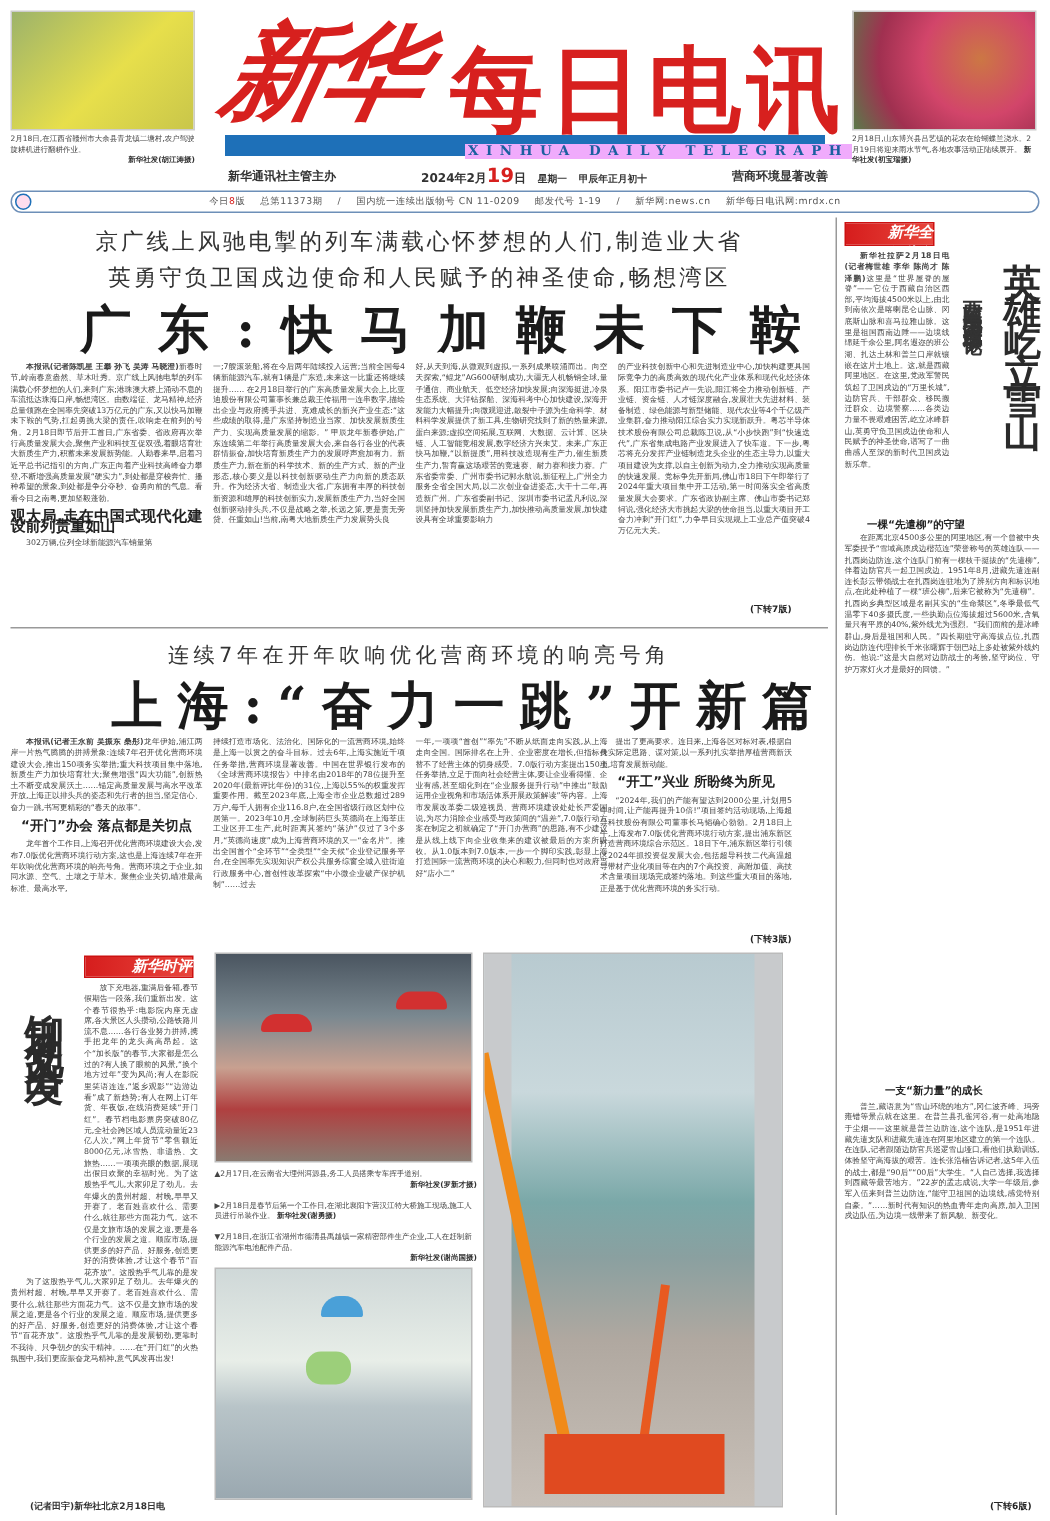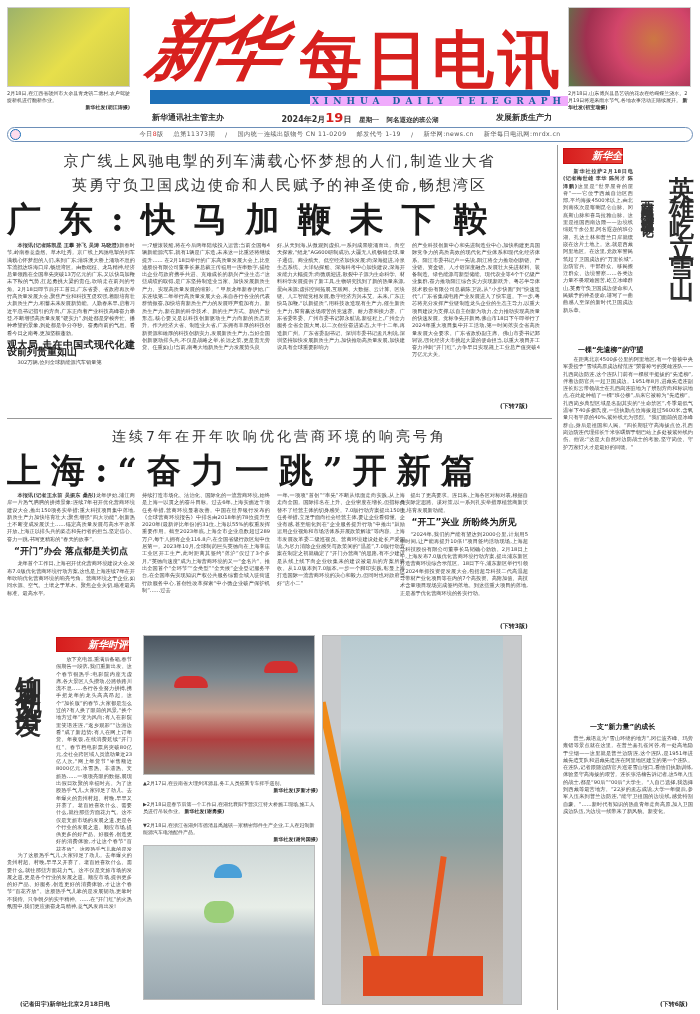--- a/index.html
+++ b/index.html
@@ -16,21 +16,21 @@
   .photo { background: linear-gradient(135deg, #9db36a, #e7df4b 55%, #c9c64a); border: 1px solid #ccc; }
   .photo-r { background: radial-gradient(circle at 70% 40%, #c74, #d2456a 40%, #a03050 70%, #5a7a4a); }
   .logo-cursive { color: #d7201e; font-weight: bold; font-style: italic; font-size: 70px; letter-spacing: -6px; transform: skewX(-12deg); }
   .logo-block { color: #d7201e; font-weight: bold; font-size: 62px; letter-spacing: 4px; }
   .blue-band { background: #1e70b8; height: 14px; }
   .band-text { color: #1b5fa0; font-weight: bold; font-size: 9px; letter-spacing: 5px; }
   .info-bar { border: 1.5px solid #6d8fb8; border-radius: 10px; height: 15px; }
   .info-bar span { font-size: 6.2px; color: #555; letter-spacing: 0.4px; }
 
   .deck { font-size: 15px; color: #333; letter-spacing: 2px; text-align: center; }
-  .headline { font-weight: bold; font-size: 34px; text-align: left; letter-spacing: 18px; color: #1a1a1a; }
+  .headline { font-weight: bold; font-size: 34px; text-align: right; letter-spacing: 18px; color: #1a1a1a; }
   .subhead { font-weight: bold; font-size: 9px; color: #222; }
   .center-sub { text-align: center; }
 
   .badge { background: linear-gradient(90deg, #d61d1d, #e8463c); color: #fff; font-weight: bold; font-style: italic; font-size: 10px; text-align: right; border: 1px solid #c11; padding-left: 24px; }
   .vtitle { writing-mode: vertical-rl; font-weight: bold; color: #2a2a2a; }
   .rule { background: #999; }
 </style>
 </head>
 <body>
 
@@ -43,23 +43,23 @@
 <div class="abs serif logo-cursive" style="left:150px;top:2px;">新华</div>
 <div class="abs serif logo-block" style="left:300px;top:18px;">每日电讯</div>
 <div class="abs blue-band" style="left:150px;top:90px;width:400px;"></div>
 <div class="abs band-text serif" style="left:310px;top:96px;background:#f0abfc;padding:0 2px;">XINHUA DAILY TELEGRAPH</div>
 
 <div class="abs" style="left:152px;top:110px;width:400px;display:flex;justify-content:space-between;align-items:center;font-size:8px;font-weight:bold;color:#333;">
   <span class="serif">新华通讯社主管主办</span>
   <span>
     <span>2024年2月</span><span style="color:#d7201e;font-size:13px;">19</span><span>日</span>
     <span style="margin-left:5px;font-size:6.5px;">星期一</span>
-    <span style="margin-left:5px;font-size:6.5px;">阿名遐迩的班公湖</span>
+    <span style="margin-left:5px;font-size:6.5px;">甲辰年正月初十</span>
   </span>
-  <span class="serif">发展新质生产力</span>
+  <span class="serif">营商环境显著改善</span>
 </div>
 
 <div class="abs photo photo-r" style="left:568px;top:7px;width:123px;height:80px;"></div>
 <div class="abs cap" style="left:568px;top:90px;width:123px;">
   <span>2月18日,山东博兴县吕艺镇的花农在给蝴蝶兰浇水。2月19日将迎来雨水节气,各地农事活动正陆续展开。</span>
   <span class="credit">新华社发(初宝瑞摄)</span>
 </div>
 
 <div class="abs info-bar" style="left:7px;top:127px;width:686px;display:flex;align-items:center;justify-content:center;gap:10px;">
   <span class="abs" style="left:2px;top:1px;width:11px;height:11px;border-radius:50%;border:1.5px solid #1e70b8;background:#fde;"></span>

